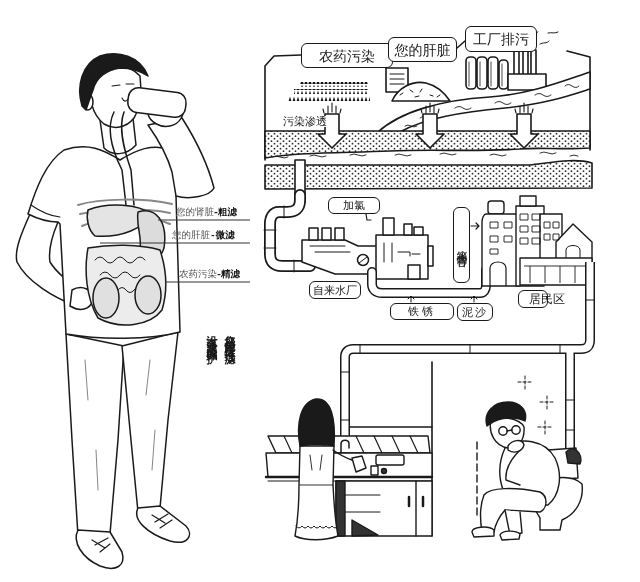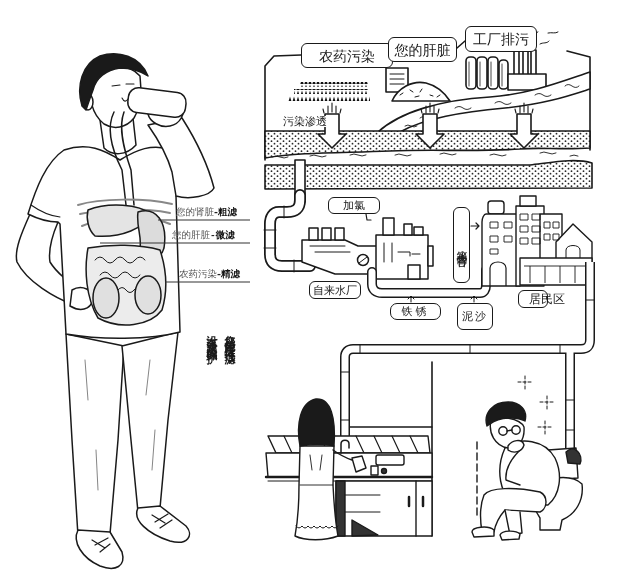--- a/index.html
+++ b/index.html
@@ -235,22 +235,22 @@
 </svg>
 
 <div class="tag" style="left:301px; top:43px; width:92px; height:25px; font-size:14px;">农药污染</div>
 <div class="tag" style="left:388px; top:37px; width:69px; height:25px; font-size:14px;">您的肝脏</div>
 <div class="tag" style="left:465px; top:26px; width:72px; height:26px; font-size:14px;">工厂排污</div>
 
 <div class="plain" style="left:271px; top:116px; font-size:11px; background:#fff;margin-left:12px;">污染渗透</div>
 
 <div class="tag" style="left:328px; top:197px; width:52px; height:17px; font-size:11px;">加氯</div>
 <div class="tag" style="left:309px; top:281px; width:52px; height:18px; font-size:11px;">自来水厂</div>
-<div class="tag" style="left:390px; top:303px; width:51px; height:17px; font-size:11px; letter-spacing:3px;border-radius:7px;">铁锈</div>
-<div class="tag" style="left:457px; top:303px; width:36px; height:27px; font-size:11px; letter-spacing:2px;">泥沙</div>
+<div class="tag" style="left:390px; top:303px; width:64px; height:17px; font-size:11px; letter-spacing:3px;">铁锈</div>
+<div class="tag" style="left:457px; top:303px; width:36px; height:18px; font-size:11px; letter-spacing:2px;">泥沙</div>
 <div class="tag vertical" style="left:453px; top:207px; width:17px; height:76px; font-size:11px;">水箱内青苔</div>
 <div class="tag" style="left:518px; top:290px; width:28px; height:18px; font-size:12px;padding-left:28px;">居民区</div>
 
 <div class="organ-label" style="left:176px; top:207px;">
   <span class="organ">您的肾脏</span><span class="sep">-</span><span class="filter">粗滤</span>
 </div>
 <div class="organ-label" style="left:172px; top:231px;font-family:Liberation Mono, monospace;">
   <span class="organ">您的肝脏</span><span class="sep">-</span><span class="filter">微滤</span>
 </div>
 <div class="organ-label" style="left:179px; top:269px;">

